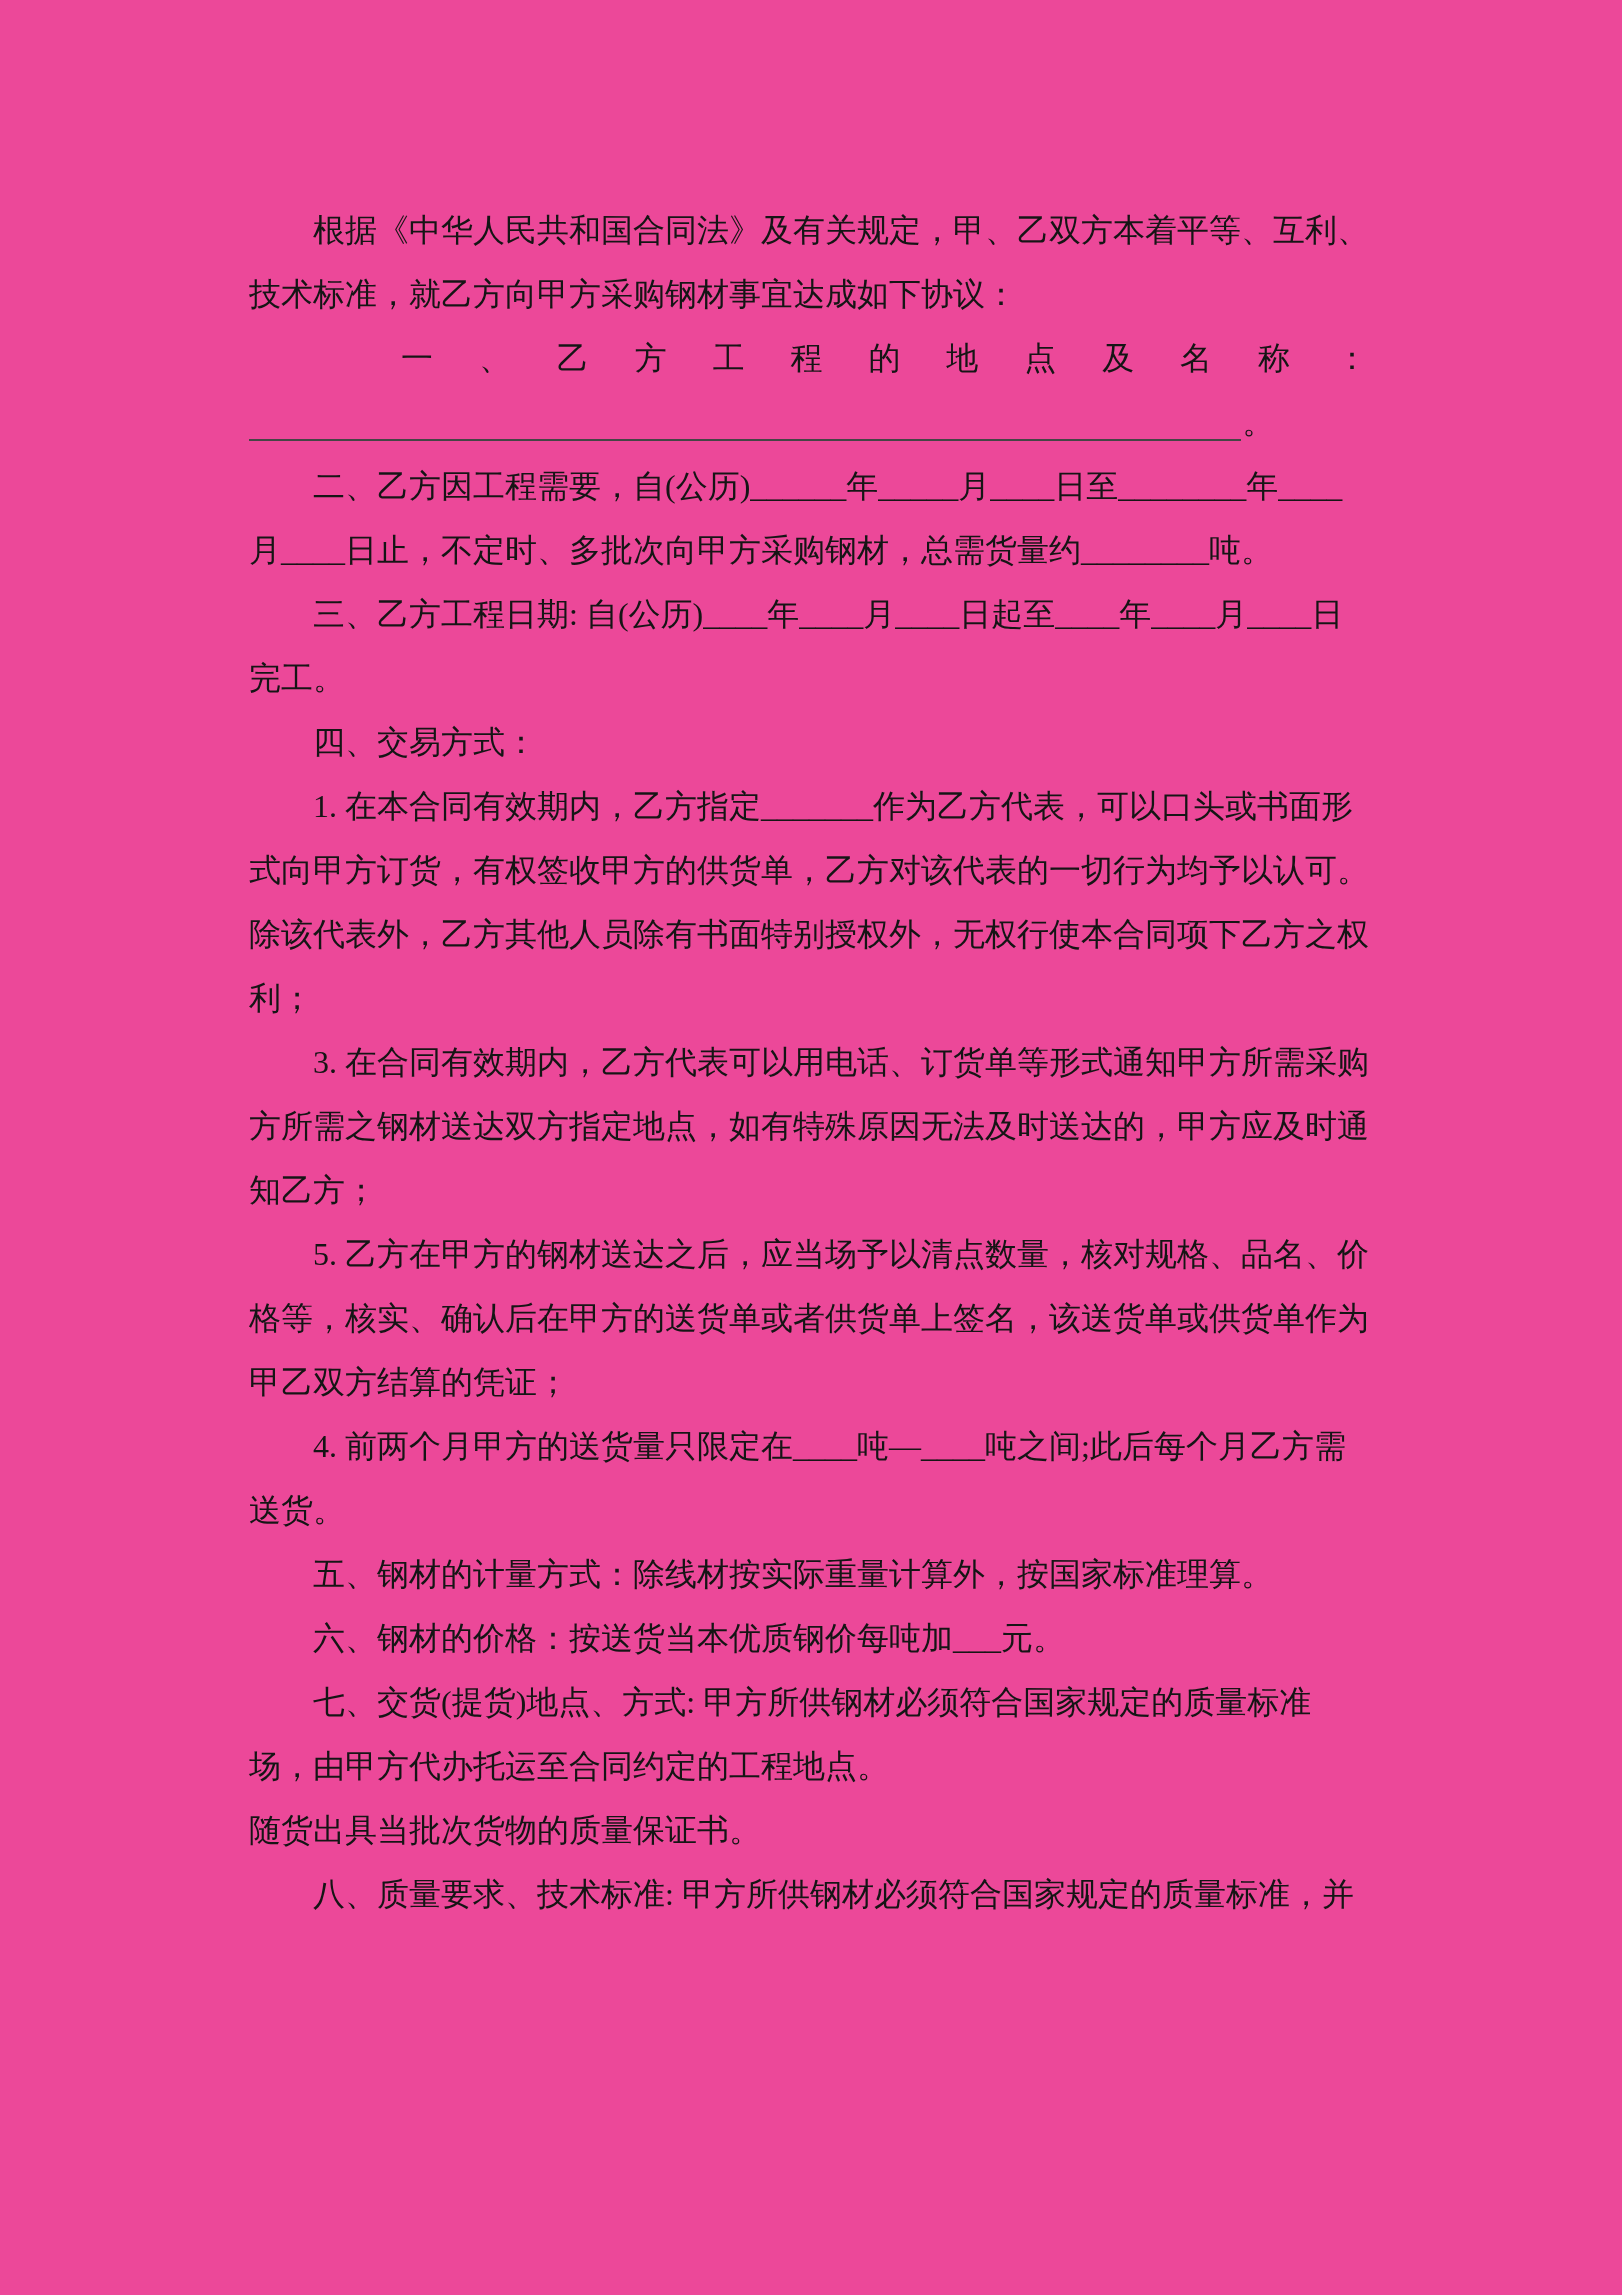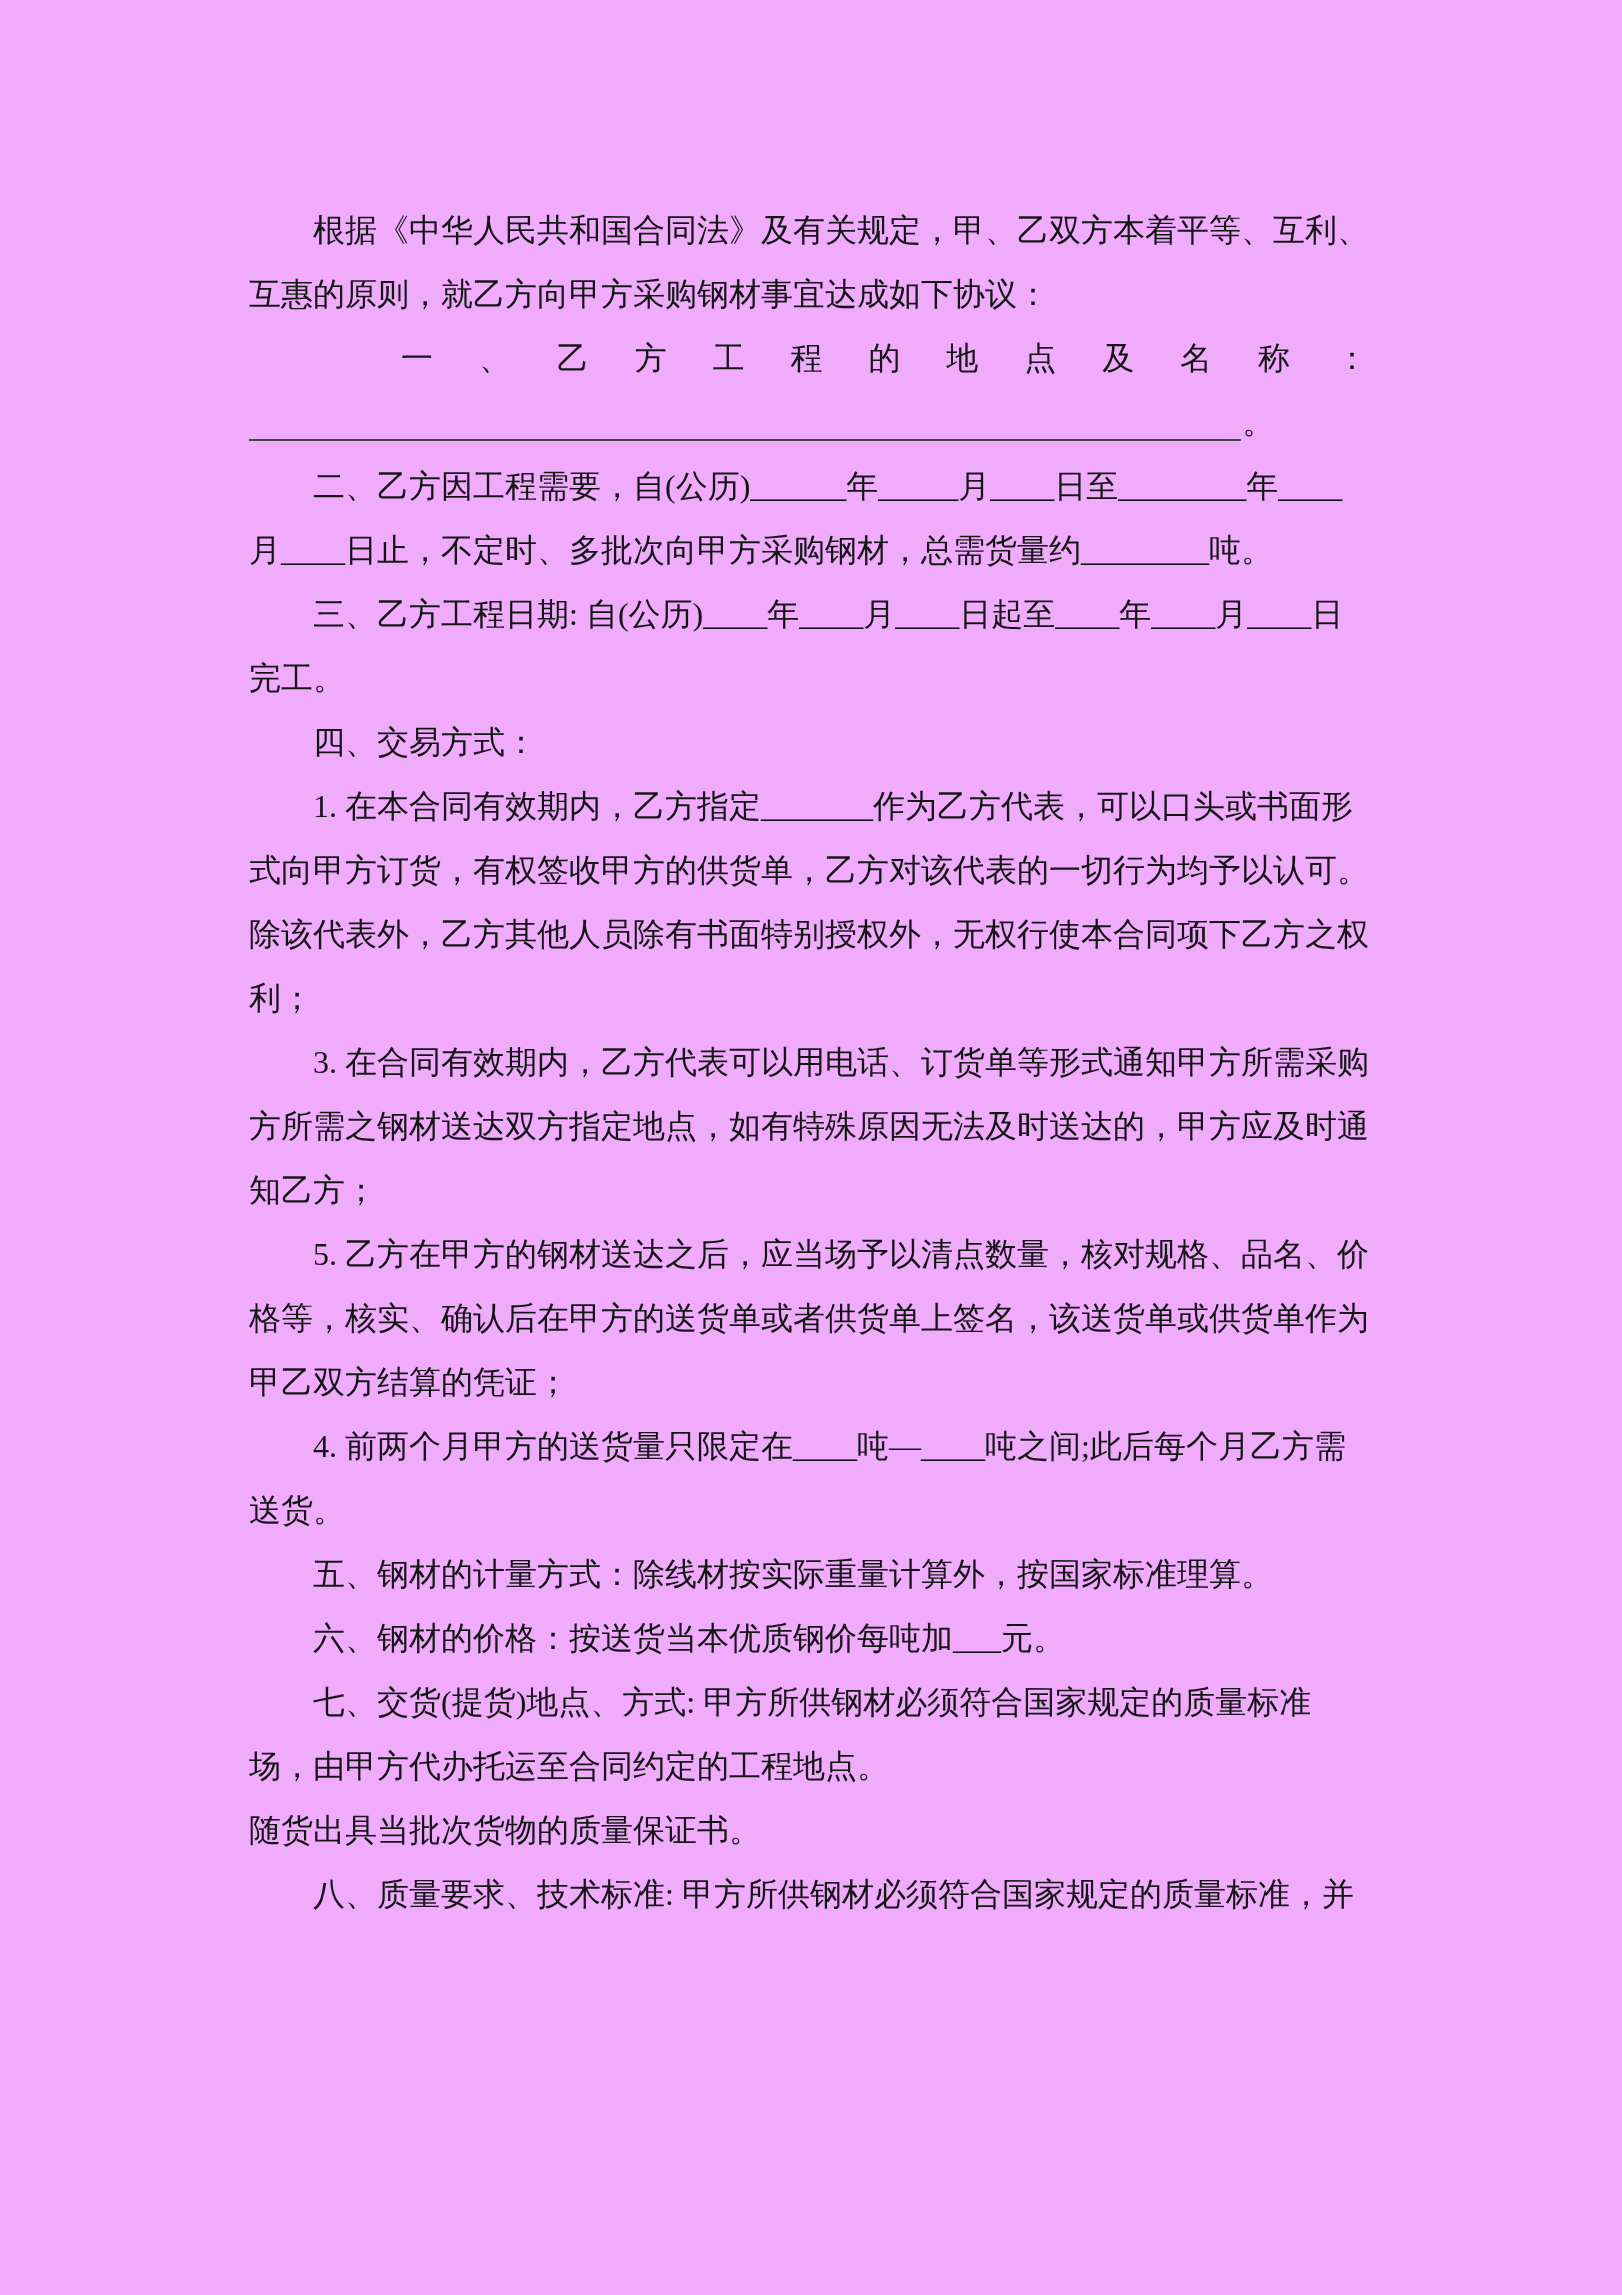--- a/index.html
+++ b/index.html
@@ -9,21 +9,21 @@
   body {
     width: 1623px;
     height: 2295px;
     background: #fbfbfb;
     font-family: "Liberation Serif", "DejaVu Serif", serif;
   }
   .page {
     position: relative;
     width: 1623px;
     height: 2295px;
-    background: #f0abfc;
+    background: #ec4899;
     overflow: hidden;
     box-sizing: border-box;
     padding: 198px 249px 1px 249px;
     color: #151515;
   }
   .doc {
     width: 1126px;
   }
   .line {
     height: 64px;
@@ -55,21 +55,21 @@
     margin-right: 1.3px;
   }
 </style>
 </head>
 <body>
 
 <div class="page">
   <div class="doc">
 
     <div class="line indent">根据《中华人民共和国合同法》及有关规定，甲、乙双方本着平等、互利、</div>
-    <div class="line">互惠的原则，就乙方向甲方采购钢材事宜达成如下协议：</div>
+    <div class="line">技术标准，就乙方向甲方采购钢材事宜达成如下协议：</div>
 
     <div class="line just">
         <span>一</span>
         <span>、</span>
         <span>乙</span>
         <span>方</span>
         <span>工</span>
         <span>程</span>
         <span>的</span>
         <span>地</span>

